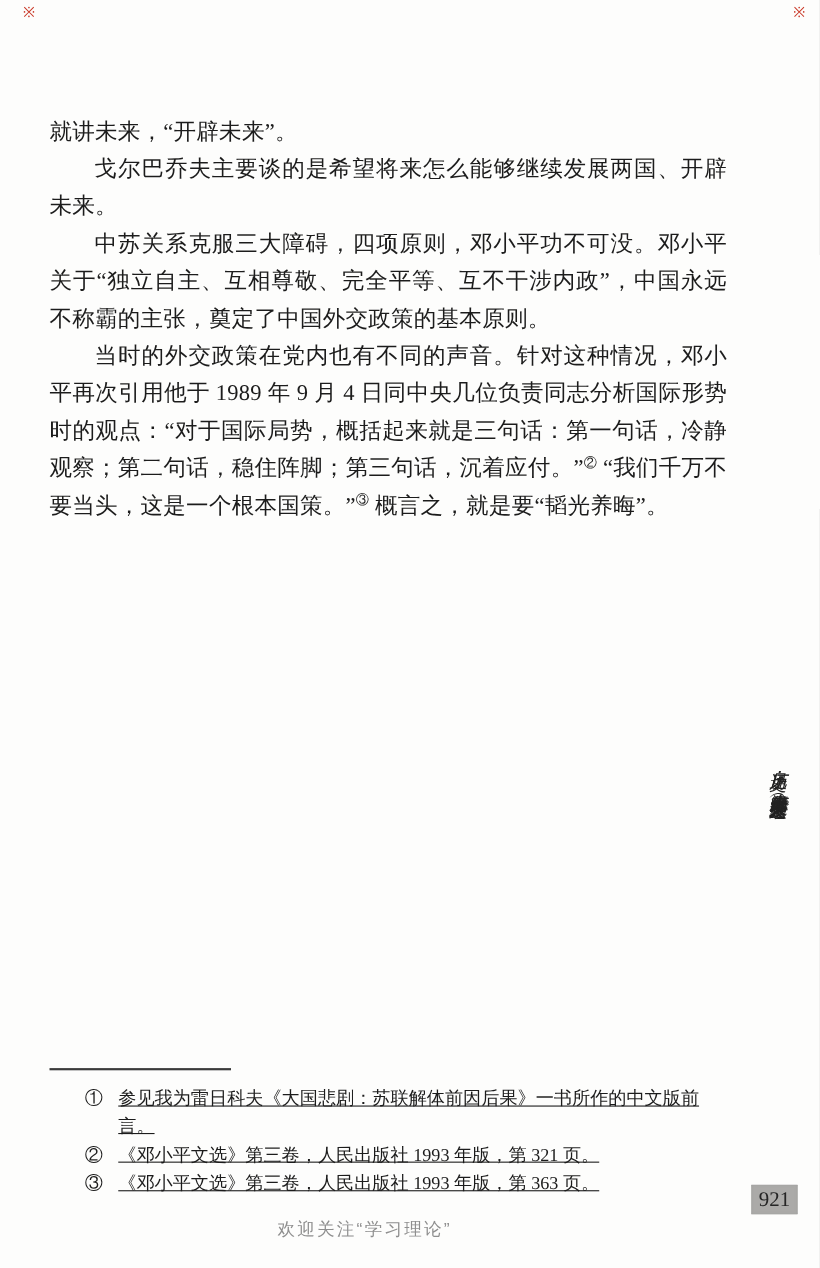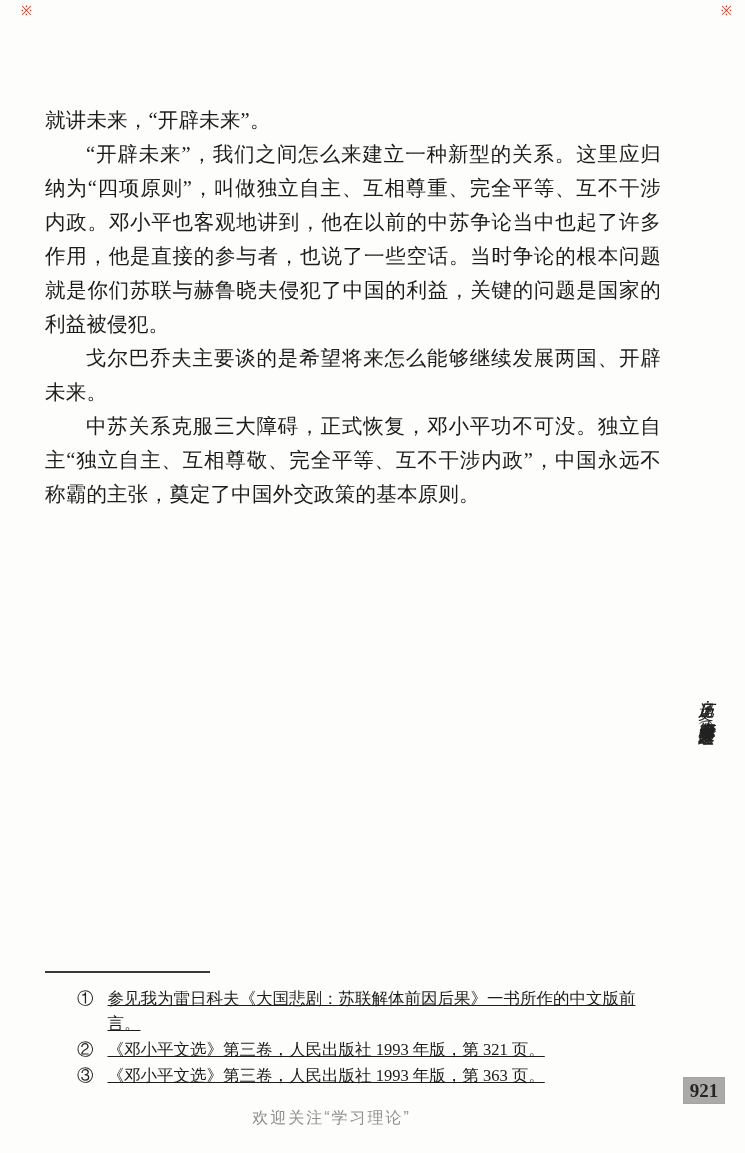--- a/index.html
+++ b/index.html
@@ -70,21 +70,21 @@
     color:#222;
     font-family:"Liberation Serif","DejaVu Serif",serif;
   }
   .page-number-badge{
     position:absolute;
     left:683px;top:1077px;
     width:42px;height:27px;
     background:#abaaa8;
     box-shadow:0 0 2px #9a9a98 inset;
     display:flex;align-items:center;justify-content:center;
-    font-weight:bold;
+    font-weight:normal;
     font-size:19px;
     color:#252525;
   }
   .footer-caption{
     position:absolute;
     left:0;top:1108px;
     width:663px;
     text-align:center;
     font-size:16px;
     letter-spacing:2px;
@@ -95,23 +95,23 @@
 </head>
 <body>
 
 <div class="page">
 
   <span class="corner-mark left">※</span>
   <span class="corner-mark right">※</span>
 
   <div class="body-text">
       <p class="para">就讲未来，“开辟未来”。</p>
-      <p class="para indent">“开辟未来”，我们之间怎么来建立一种新型的关系。这里应归纳为“四项原则”，叫做独立自主、互相尊重、完全平等、互不干涉内政。邓小平也客观地讲到，他在以前的中苏争论当中也起了许多作用，他是直接的参与者，也说了一些空话。当时争论的根本问题就是你们苏联与赫鲁晓夫侵犯了中国的利益，关键的问题是国家的利益被侵犯。</p>
       <p class="para indent">戈尔巴乔夫主要谈的是希望将来怎么能够继续发展两国、开辟未来。</p>
-      <p class="para indent">中苏关系克服三大障碍，正式恢复，邓小平功不可没。独立自主“独立自主、互相尊敬、完全平等、互不干涉内政”，中国永远不称霸的主张，奠定了中国外交政策的基本原则。</p>
+      <p class="para indent">中苏关系克服三大障碍，四项原则，邓小平功不可没。邓小平关于“独立自主、互相尊敬、完全平等、互不干涉内政”，中国永远不称霸的主张，奠定了中国外交政策的基本原则。</p>
+      <p class="para indent">当时的外交政策在党内也有不同的声音。针对这种情况，邓小平再次引用他于 1989 年 9 月 4 日同中央几位负责同志分析国际形势时的观点：“对于国际局势，概括起来就是三句话：第一句话，冷静观察；第二句话，稳住阵脚；第三句话，沉着应付。”<sup class="fnref">②</sup> “我们千万不要当头，这是一个根本国策。”<sup class="fnref">③</sup> 概言之，就是要“韬光养晦”。</p>
     </div>
 
   <div class="fn-rule"></div>
 
   <div class="footnotes">
       <div class="footnote">
         <span class="fn-num">①</span>
         <span class="fn-text">参见我为雷日科夫《大国悲剧：苏联解体前因后果》一书所作的中文版前言。</span>
       </div>
       <div class="footnote">

